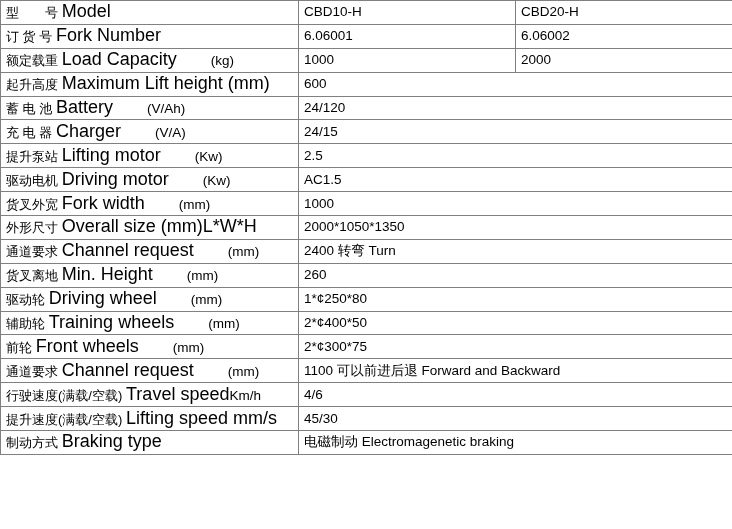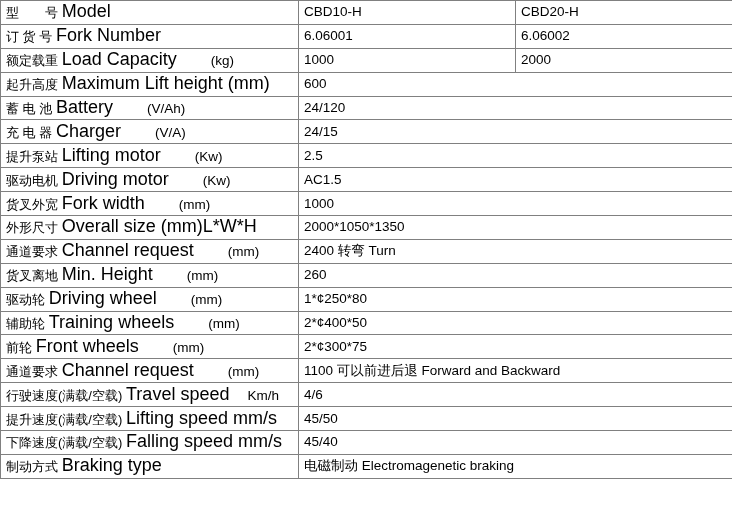--- a/index.html
+++ b/index.html
@@ -31,21 +31,20 @@
     vertical-align: middle;
     white-space: nowrap;
     overflow: hidden;
   }
   td.label-cell { padding-left: 5px; }
   td.value-cell { padding-left: 7px; }
   .cn { font-size: 13px; }
   .en { font-size: 18px; }
   .unit {
     display: inline-block;
-    padding-left: 18px;
   }
   .unit-wide {
     display: inline-block;
     padding-left: 34px;
   }
 </style>
 </head>
 <body>
 
 <table id="spec-table">
@@ -121,24 +120,20 @@
       <tr>
         <td class="label-cell"><span class="cn">通道要求</span> <span class="en">Channel request</span><span class="unit-wide">(mm)</span></td>
         <td class="value-cell" colspan="2">1100 可以前进后退 Forward and Backward</td>
       </tr>
       <tr>
         <td class="label-cell"><span class="cn">行驶速度(满载/空载)</span> <span class="en">Travel speed</span><span class="unit">Km/h</span></td>
         <td class="value-cell" colspan="2">4/6</td>
       </tr>
       <tr>
         <td class="label-cell"><span class="cn">提升速度(满载/空载)</span> <span class="en">Lifting speed mm/s</span></td>
-        <td class="value-cell" colspan="2"> 45/50</td>
-      </tr>
-      <tr>
-        <td class="label-cell"><span class="cn">下降速度(满载/空载)</span> <span class="en">Falling speed mm/s</span></td>
-        <td class="value-cell" colspan="2"> 45/40</td>
+        <td class="value-cell" colspan="2"> 45/30</td>
       </tr>
       <tr>
         <td class="label-cell"><span class="cn">制动方式</span> <span class="en">Braking type</span></td>
         <td class="value-cell" colspan="2">电磁制动 Electromagenetic braking</td>
       </tr>
     </tbody>
 </table>
 
 </body></html>

